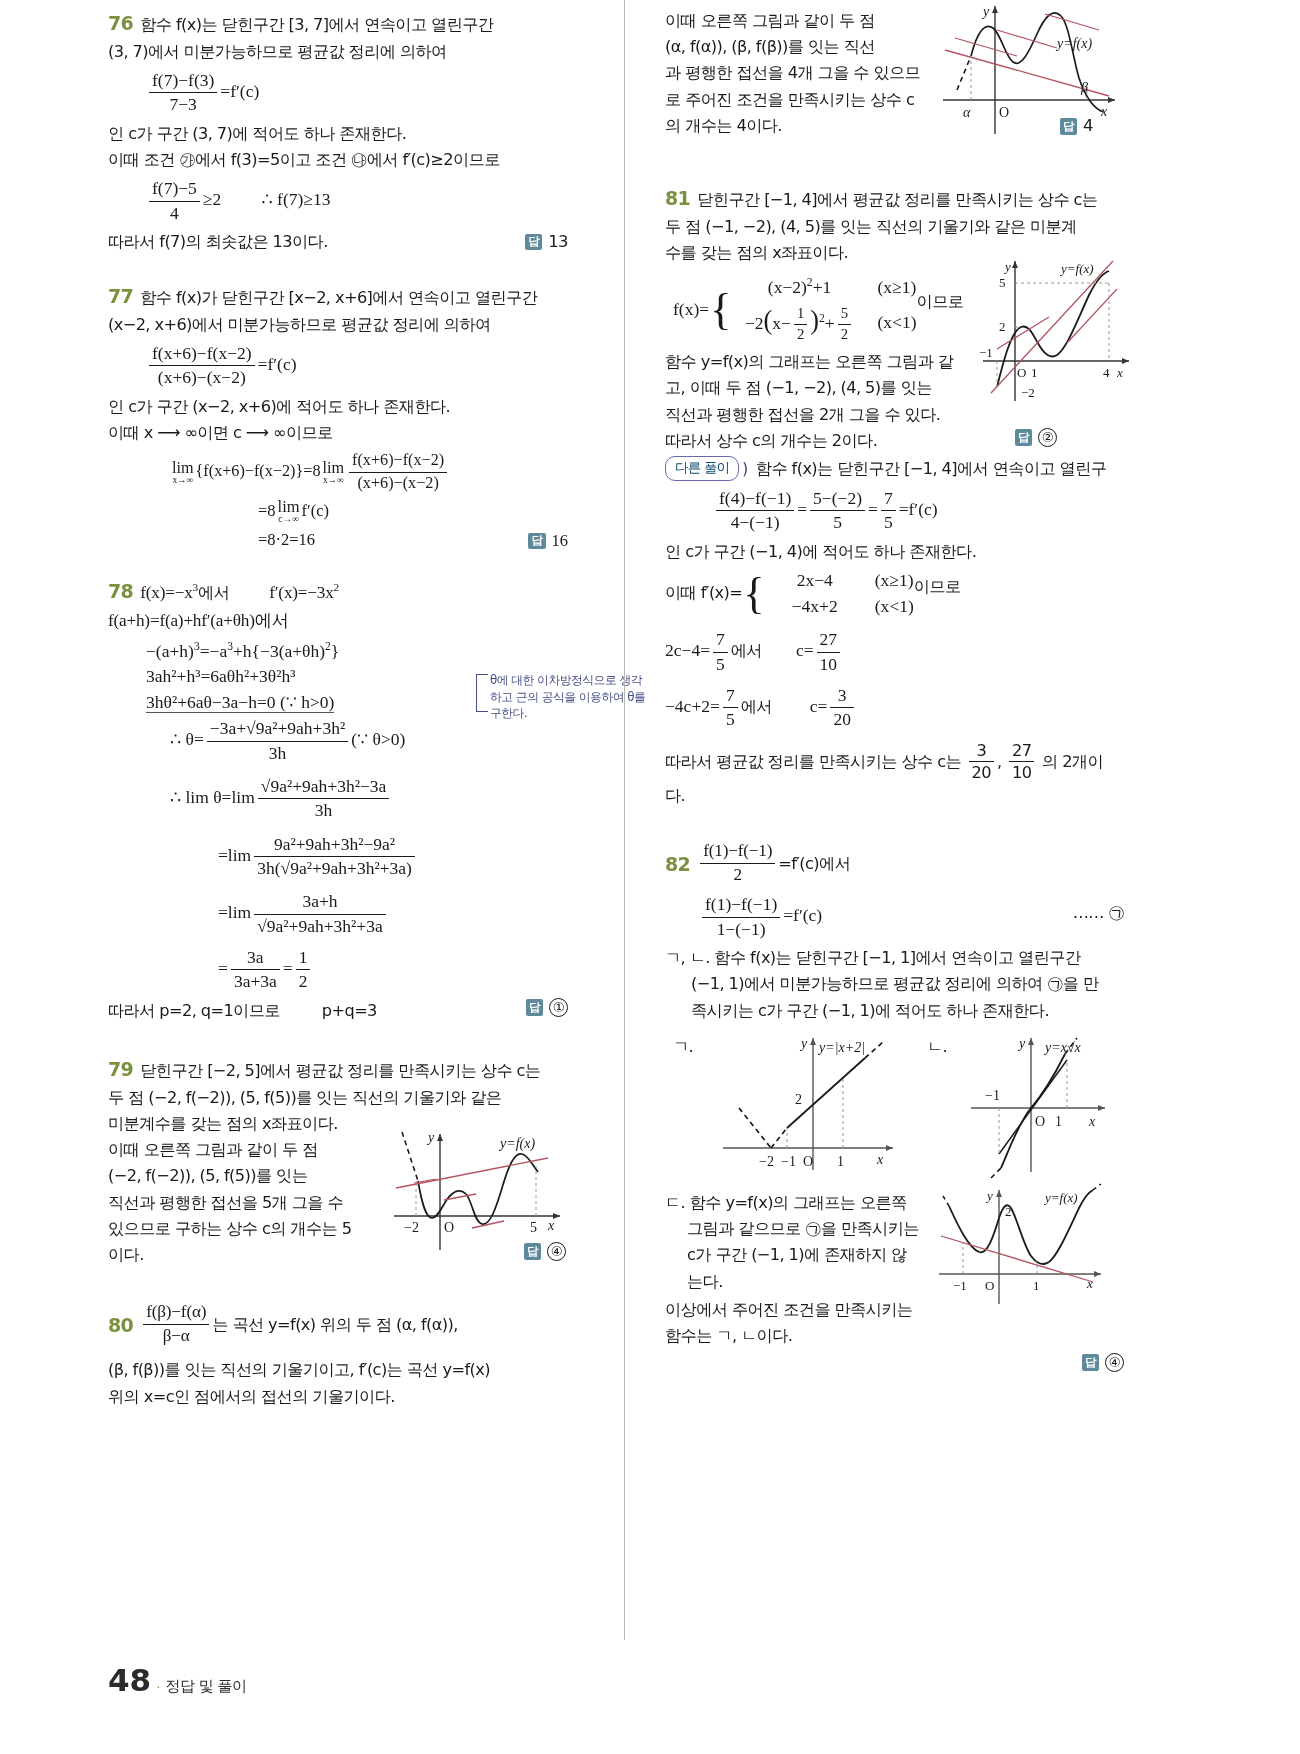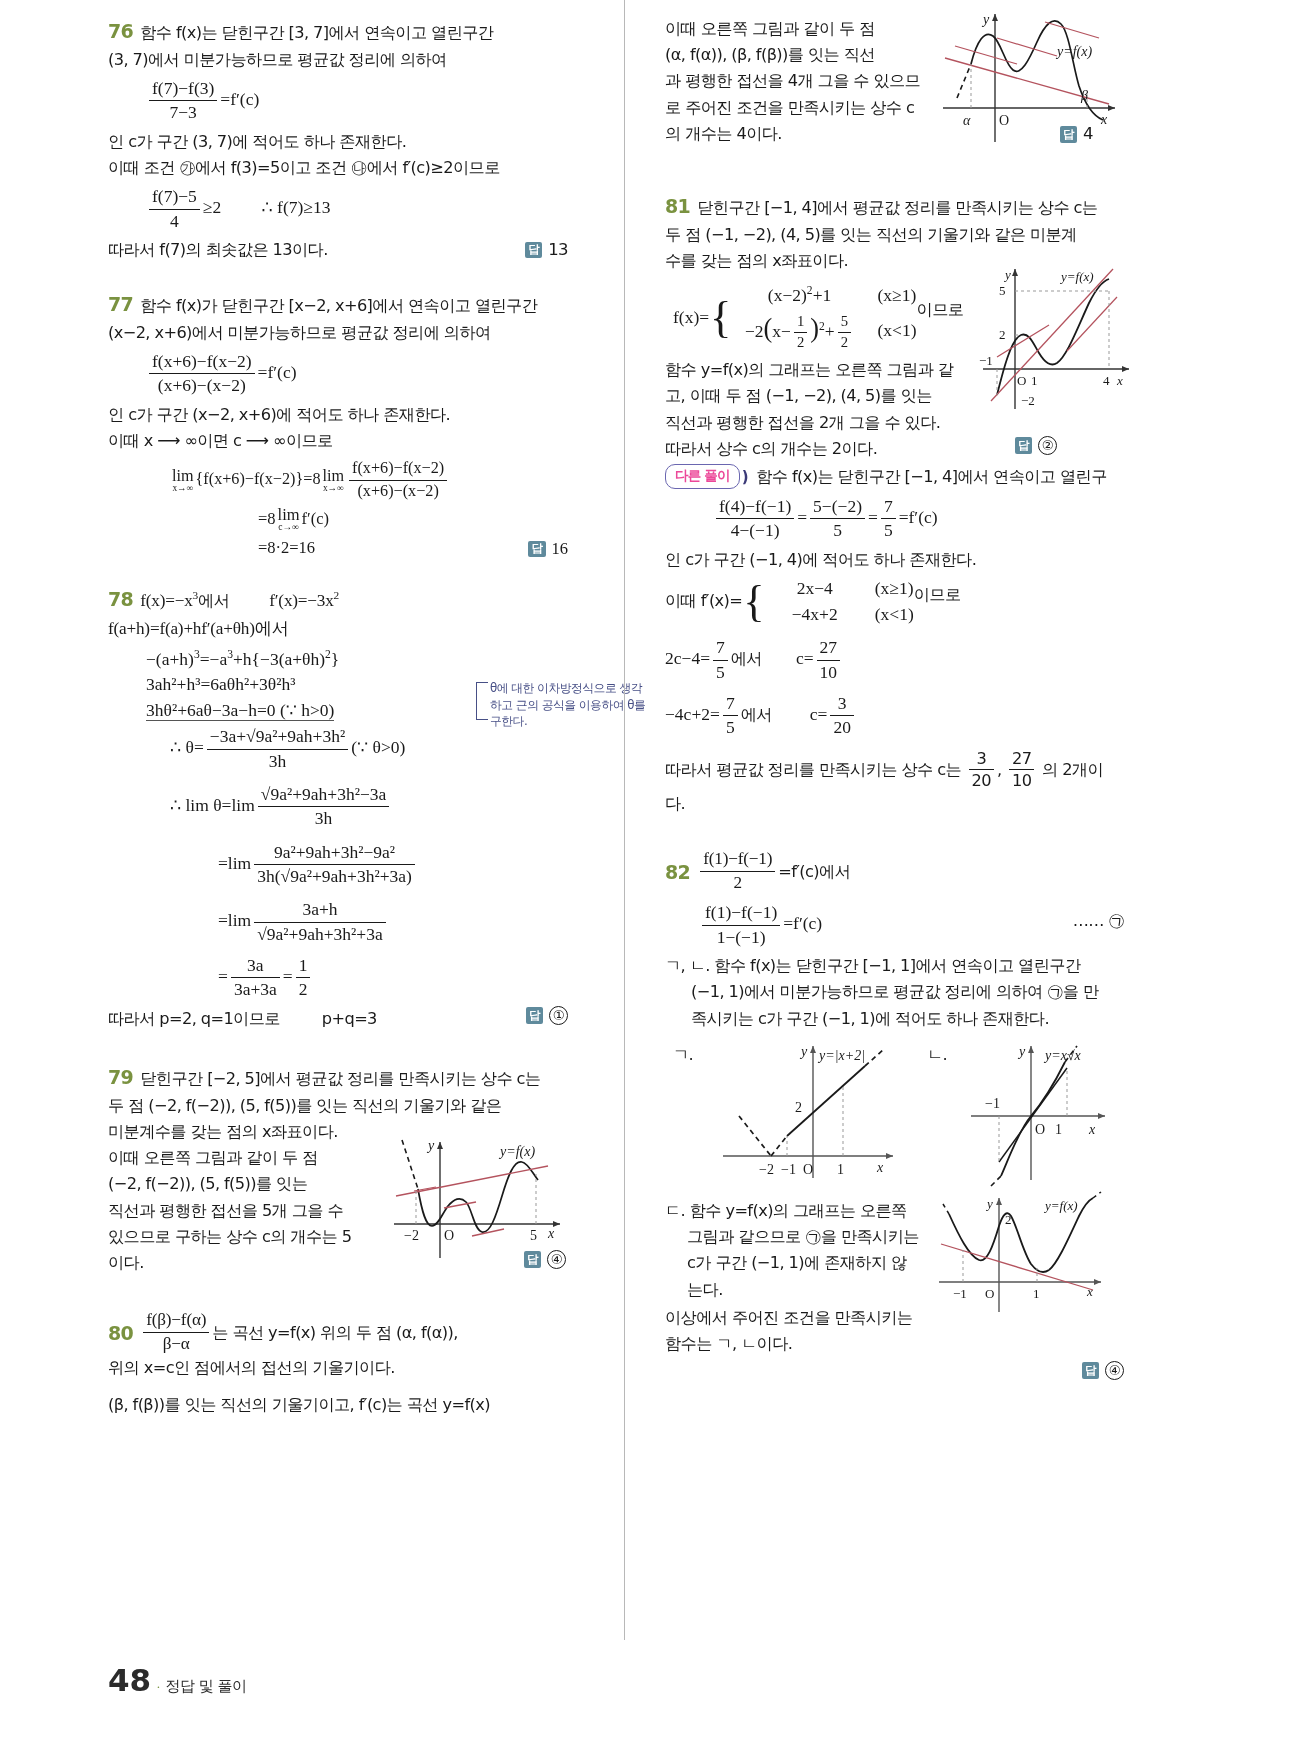--- a/index.html
+++ b/index.html
@@ -21,21 +21,21 @@
   }
   .col {
     width:460px; position:relative;
   }
   .col-left  { margin-left:108px; }
   .col-right { margin-left:56px; padding-left:40px; border-left:1px solid #b8b8b8; width:500px;}
   .line { font-size:17.2px; line-height:1.62; letter-spacing:-0.2px; }
   .kr { font-family:"DejaVu Sans", sans-serif; font-size:16.2px; letter-spacing:-0.6px; }
 
   .prob { margin-top:26px; }
-  .prob:first-child { margin-top:16px; }
+  .prob:first-child { margin-top:8px; }
   .qnum {
     font-family:"DejaVu Sans", sans-serif;
     font-weight:bold; font-size:19px; color:#7a9240;
     margin-right:7px;
   }
 
   .eq { margin:5px 0 5px 0; padding-left:38px; font-size:17.5px; }
   .eq.deep { padding-left:110px; }
   .eq.deep2 { padding-left:150px; }
   .eq.c { padding-left:62px; }
@@ -69,23 +69,23 @@
     letter-spacing:-1px;
   }
   .circnum {
     display:inline-block; border:1.3px solid #1a1a1a; border-radius:50%;
     width:19px; height:19px; line-height:16px; text-align:center; font-size:13.5px;
     font-family:"DejaVu Sans", sans-serif;
   }
 
   
   .altTag {
-    display:inline-block; border:1.4px solid #6a66b0; color:#ec4899;
+    display:inline-block; border:1.4px solid #6a66b0; color:#0c4a6e;
     border-radius:10px; padding:0px 9px 1px 9px; font-family:"DejaVu Sans", sans-serif;
-    font-size:13.5px; font-weight:bold; margin-right:4px; letter-spacing:-0.8px;
+    font-size:13.5px; font-weight:normal; margin-right:4px; letter-spacing:-0.8px;
     position:relative; top:-2px;
   }
   .altTag::after{ content:")"; position:absolute; right:-9px; top:0px; color:#3b3a78; font-size:15px;}
 
   
   .sidenote {
     position:absolute; font-family:"DejaVu Sans", sans-serif;
     font-size:11.8px; line-height:1.42; color:#474f86; letter-spacing:-0.5px;
     width:160px;
   }
@@ -243,22 +243,22 @@
 
     <div class="prob" style="margin-top:34px;">
       <div class="line" style="display:flex; align-items:center;">
         <span class="qnum kr">80</span>
         <span class="frac">
               <span class="num">f(β)−f(α)</span>
               <span class="den">β−α</span>
             </span>
         <span class="kr">는 곡선 y=f(x) 위의 두 점 (α, f(α)),</span>
       </div>
+      <div class="line kr" style="margin-top:10px;">(β, f(β))를 잇는 직선의 기울기이고, f′(c)는 곡선 y=f(x)</div>
       <div class="line kr">위의 x=c인 점에서의 접선의 기울기이다.</div>
-      <div class="line kr" style="margin-top:10px;">(β, f(β))를 잇는 직선의 기울기이고, f′(c)는 곡선 y=f(x)</div>
     </div>
 
   </div>
 
   <div class="col col-right">
 
     <div class="prob" style="position:relative;">
       <div style="width:270px;">
         <div class="line kr">이때 오른쪽 그림과 같이 두 점</div>
         <div class="line kr">(α, f(α)), (β, f(β))를 잇는 직선</div>

